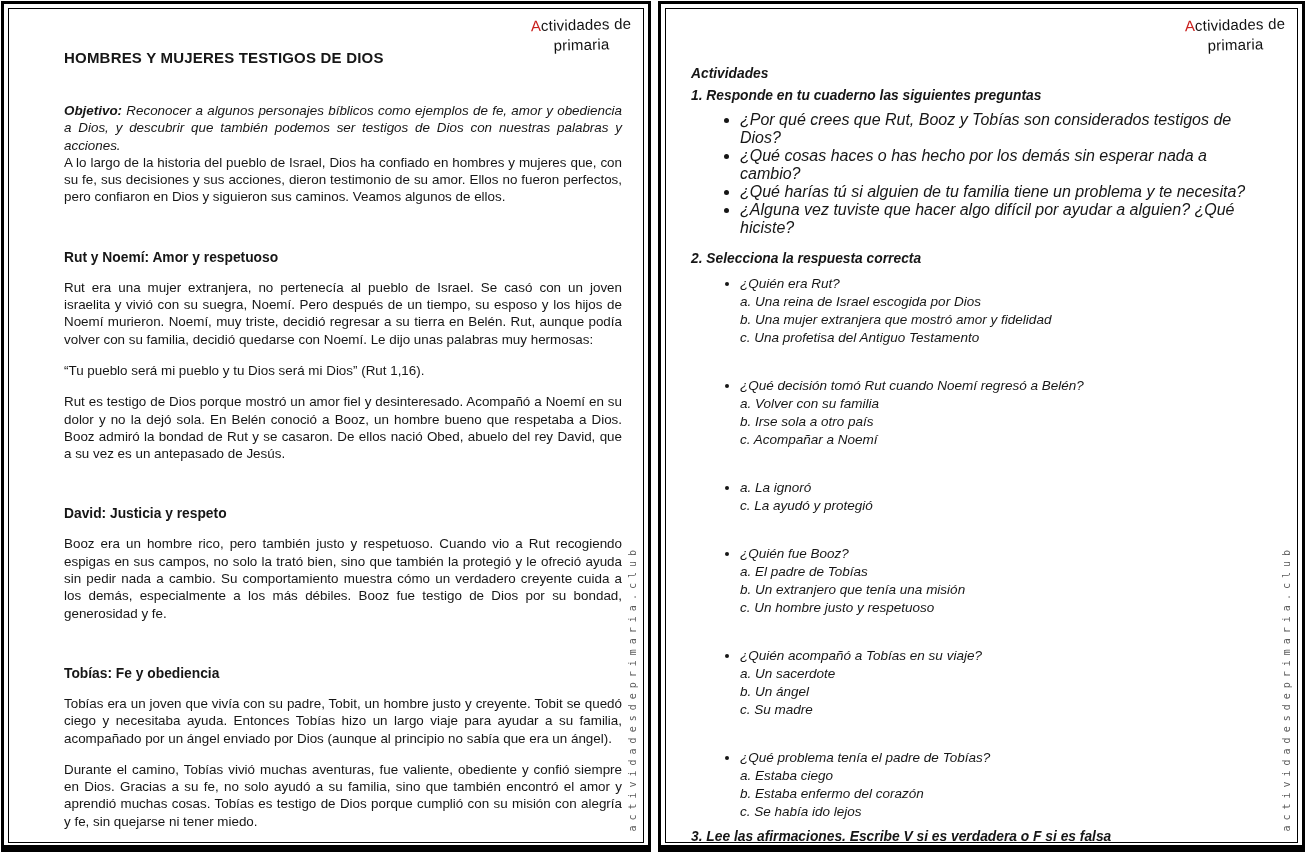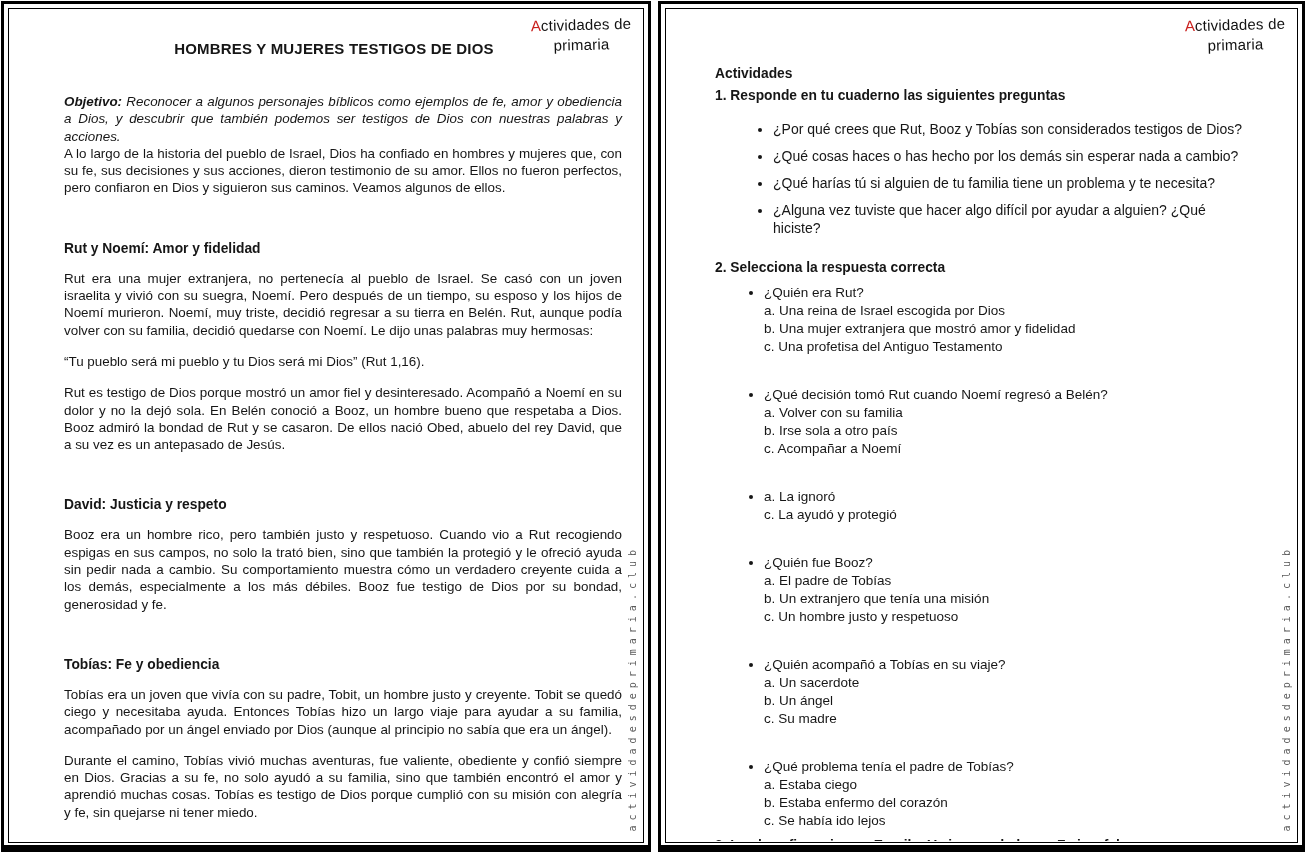--- a/index.html
+++ b/index.html
@@ -12,47 +12,47 @@
     border:3px solid #000;border-bottom:7px solid #000;
   }
   #page-left{left:1px;width:650px;}
   #page-right{left:658px;width:647px;}
   .inner{position:absolute;top:4px;left:4px;right:4px;bottom:2px;border:1px solid #000;}
   .content{
     position:absolute;inset:1px;display:flex;flex-direction:column;
     box-sizing:border-box;overflow:hidden;
   }
   #page-left .content{padding:16px 20px 6px 54px;}
-  #page-right .content{padding:10px 34px 6px 48px;}
+  #page-right .content{padding:10px 34px 6px 24px;font-style:italic;}
 
   
   .logo{
     position:absolute;top:6px;right:12px;text-align:center;
     font-size:15px;line-height:20px;color:#121212;letter-spacing:.2px;
     transform:rotate(-1.5deg);z-index:3;
   }
   .logo .logo-a{color:#c9201d;}
 
   
-  h1{font-size:15px;font-weight:bold;text-align:center;margin:14px 18px 0 0;letter-spacing:.2px;}
+  h1{font-size:15px;font-weight:bold;text-align:left;margin:23px 18px 0 0;letter-spacing:.2px;}
   .body-text{font-size:13.4px;line-height:17.3px;text-align:justify;margin:0;}
   .objective{margin-top:36px;font-style:italic;}
   .objective b{font-style:italic;}
   .intro{}
   h2{font-size:13.8px;font-weight:bold;margin:44px 0 0;}
   .para{margin-top:14px;}
 
   
   .act-title{font-size:13.8px;font-weight:bold;margin:46px 0 0;}
   .sec-heading{font-size:13.8px;font-weight:bold;}
   #s1-heading{margin-top:7px;}
   #s2-heading{margin-top:14px;}
   #s3-heading{margin-top:8px;}
   ul.blist{list-style:disc outside;margin:8px 0 0 30px;padding:0 0 0 19px;}
-  ul.blist li{font-size:14px;line-height:18px;margin:9px;}
+  ul.blist li{font-size:16px;line-height:18px;margin:0;}
   ul.qlist{list-style:disc outside;margin:9px 0 0 30px;padding:0 0 0 19px;}
   ul.qlist li{font-size:13.5px;line-height:18px;margin:0 0 30px 0;}
   ul.qlist li:last-child{margin-bottom:0;}
   .opt{font-size:13.5px;line-height:18px;}
 
   
   .vtext{
     position:absolute;right:5px;bottom:10px;
     writing-mode:vertical-rl;transform:rotate(180deg);
     font-family:"DejaVu Sans Mono", monospace;
@@ -70,21 +70,21 @@
       <div>primaria</div>
     </div>
 
     <div class="content">
       <h1>HOMBRES Y MUJERES TESTIGOS DE DIOS</h1>
 
       <p class="body-text objective"><b>Objetivo:</b><i> Reconocer a algunos personajes bíblicos como ejemplos de fe, amor y obediencia a Dios, y descubrir que también podemos ser testigos de Dios con nuestras palabras y acciones.</i></p>
 
       <p class="body-text intro">A lo largo de la historia del pueblo de Israel, Dios ha confiado en hombres y mujeres que, con su fe, sus decisiones y sus acciones, dieron testimonio de su amor. Ellos no fueron perfectos, pero confiaron en Dios y siguieron sus caminos. Veamos algunos de ellos.</p>
 
-      <h2>Rut y Noemí: Amor y fidelidad</h2>
+      <h2>Rut y Noemí: Amor y respetuoso</h2>
       <p class="body-text para">Rut era una mujer extranjera, no pertenecía al pueblo de Israel. Se casó con un joven israelita y vivió con su suegra, Noemí. Pero después de un tiempo, su esposo y los hijos de Noemí murieron. Noemí, muy triste, decidió regresar a su tierra en Belén. Rut, aunque podía volver con su familia, decidió quedarse con Noemí. Le dijo unas palabras muy hermosas:</p>
       <p class="body-text para">“Tu pueblo será mi pueblo y tu Dios será mi Dios” (Rut 1,16).</p>
       <p class="body-text para">Rut es testigo de Dios porque mostró un amor fiel y desinteresado. Acompañó a Noemí en su dolor y no la dejó sola. En Belén conoció a Booz, un hombre bueno que respetaba a Dios. Booz admiró la bondad de Rut y se casaron. De ellos nació Obed, abuelo del rey David, que a su vez es un antepasado de Jesús.</p>
 
       <h2>David: Justicia y respeto</h2>
       <p class="body-text para">Booz era un hombre rico, pero también justo y respetuoso. Cuando vio a Rut recogiendo espigas en sus campos, no solo la trató bien, sino que también la protegió y le ofreció ayuda sin pedir nada a cambio. Su comportamiento muestra cómo un verdadero creyente cuida a los demás, especialmente a los más débiles. Booz fue testigo de Dios por su bondad, generosidad y fe.</p>
 
       <h2>Tobías: Fe y obediencia</h2>
       <p class="body-text para">Tobías era un joven que vivía con su padre, Tobit, un hombre justo y creyente. Tobit se quedó ciego y necesitaba ayuda. Entonces Tobías hizo un largo viaje para ayudar a su familia, acompañado por un ángel enviado por Dios (aunque al principio no sabía que era un ángel).</p>
       <p class="body-text para">Durante el camino, Tobías vivió muchas aventuras, fue valiente, obediente y confió siempre en Dios. Gracias a su fe, no solo ayudó a su familia, sino que también encontró el amor y aprendió muchas cosas. Tobías es testigo de Dios porque cumplió con su misión con alegría y fe, sin quejarse ni tener miedo.</p>

